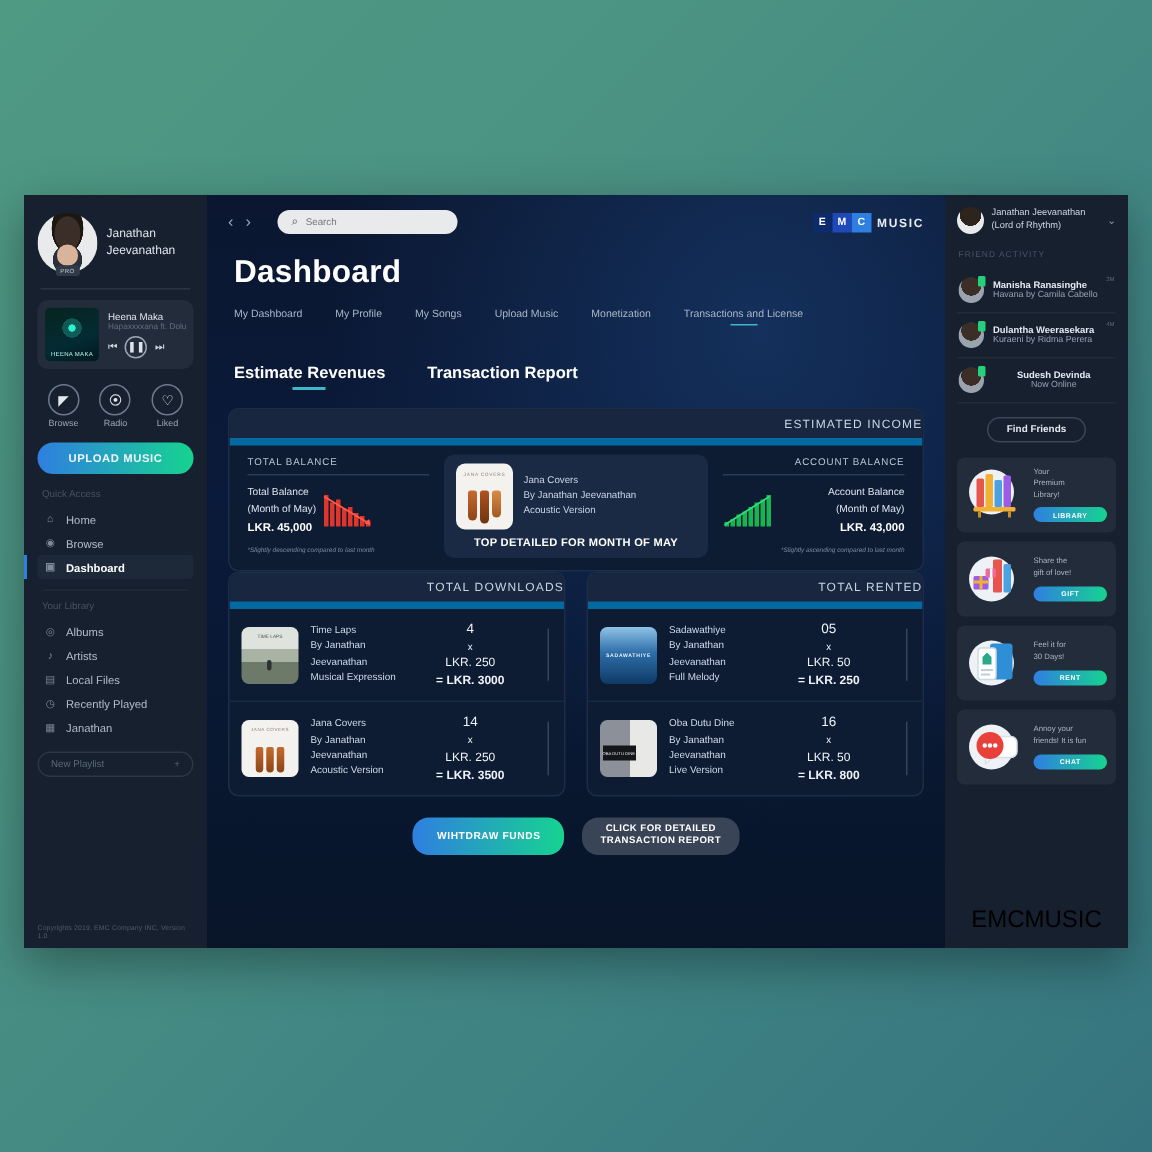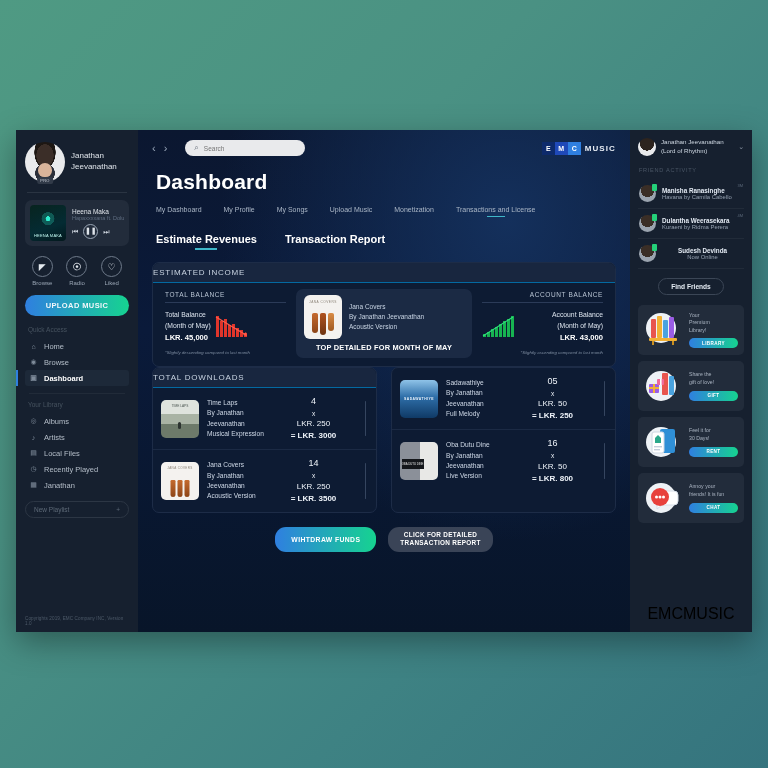--- a/index.html
+++ b/index.html
@@ -155,35 +155,35 @@
   .brand .bword { font-size: 8px; font-weight: bold; color: #e7ecf3; letter-spacing: 1.1px; margin-left: 4px; }
 
   .page-title { font-size: 21px; font-weight: bold; color: #ffffff; margin: 14px 0 12px 4px; letter-spacing: .2px; }
 
   .tabs { display: flex; gap: 22px; padding-left: 4px; }
   .tab { font-size: 7px; color: #aab6c6; cursor: pointer; position: relative; padding-bottom: 4px; }
   .tab.active::after {
     content: ""; position: absolute; left: 50%; transform: translateX(-50%);
     bottom: 0; width: 18px; height: 1.5px; background: #3fb7c9;
   }
-  .subtabs { display: flex; gap: 28px; padding-left: 4px; margin-top: 16px; }
+  .subtabs { display: flex; gap: 28px; padding-left: 4px; margin-top: 26px; }
   .subtab { font-size: 11px; font-weight: bold; color: #ffffff; cursor: pointer; position: relative; padding-bottom: 5px; }
   .subtab.active::after {
     content: ""; position: absolute; left: 50%; transform: translateX(-50%);
     bottom: 0; width: 22px; height: 2px; background: #3fb7c9;
   }
 
   
   .panel {
     background: #0d1b33; border: 1px solid #1d2c47; border-radius: 7px;
     overflow: hidden;
   }
   .panel-head {
-    text-align: left; font-size: 8px; color: #c9d4e2; letter-spacing: .8px;
-    padding: 5px 0; background: #18263f; border-bottom: 1px solid #0369a1;
+    text-align: right; font-size: 8px; color: #c9d4e2; letter-spacing: .8px;
+    padding: 5px 0; background: #18263f; border-bottom: 5px solid #0369a1;
   }
   .income { margin: 12px 0 0 0; }
   .income-body { display: flex; align-items: stretch; padding: 6px 8px 8px 8px; gap: 6px; }
   .bal { flex: 1 1 0; position: relative; padding: 2px 4px; }
   .bal-title { font-size: 6.5px; color: #b9c5d4; letter-spacing: .6px; }
   .bal-rule { height: 1px; background: #2b3b58; margin: 4px 0 7px 0; }
   .bal-right { text-align: right; }
   .bal-mid { display: flex; align-items: center; gap: 4px; }
   .bal-lines { font-size: 6.8px; color: #dbe3ed; line-height: 1.6; }
   .bal-amt { font-weight: bold; font-size: 7.6px; color: #ffffff; }
@@ -542,20 +542,21 @@
             <div class="n">14</div>
             <div class="x">x</div>
             <div class="u">LKR. 250</div>
             <div class="t">= LKR. 3500</div>
           </div>
           <div class="scrollbar"></div>
         </div>
       </section>
 
       <section class="panel col">
+        <div class="panel-head">TOTAL RENTED</div>
         <div class="row">
           <div class="thumb th-sada">
             <span class="tt">SADAWATHIYE</span>
           </div>
           <div class="rinfo">
             <div class="rtitle">Sadawathiye</div>
             <div class="rtitle">By Janathan Jeevanathan</div>
             <div class="rtitle">Full Melody</div>
           </div>
           <div class="rcalc">

